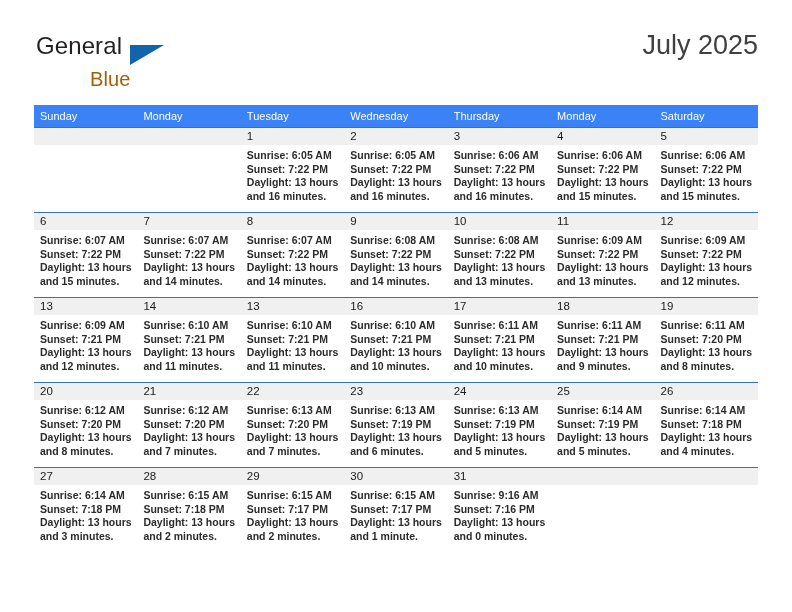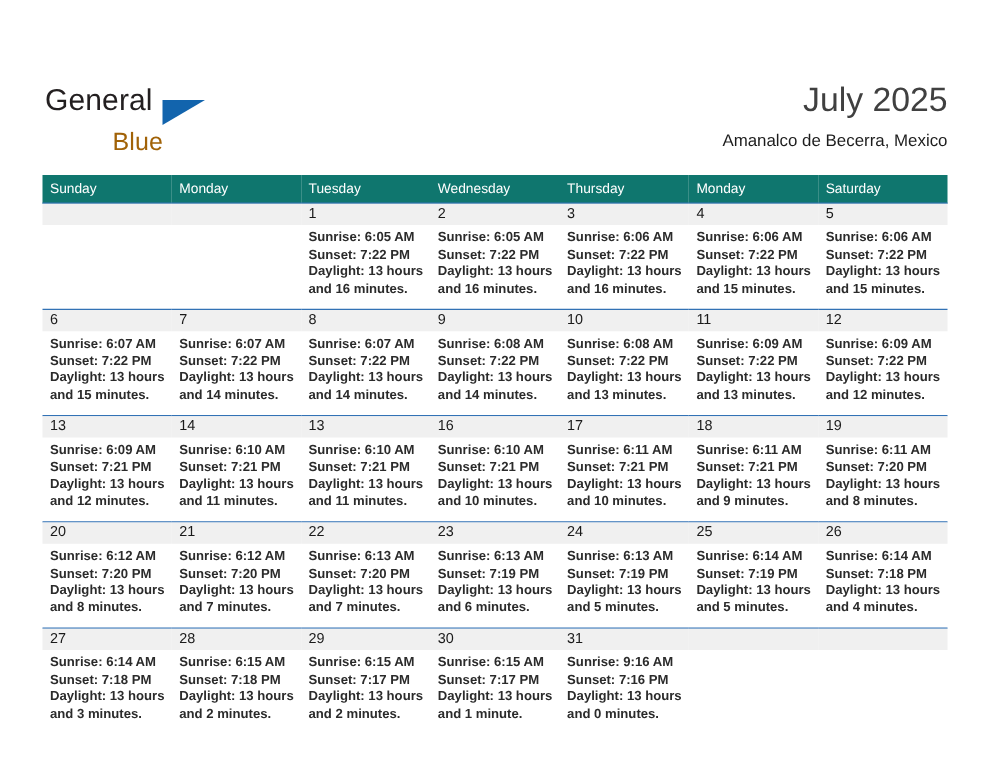--- a/index.html
+++ b/index.html
@@ -13,21 +13,20 @@
     font-family: "Liberation Sans", sans-serif;
     color: #1a1a1a;
     overflow: hidden;
   }
 
   .page {
     position: relative;
     width: 792px;
     height: 562px;
     box-sizing: border-box;
-    margin-top: 35px;
   }
 
   
   .masthead {
     position: absolute;
     left: 34px;
     top: 28px;
     right: 34px;
     height: 66px;
   }
@@ -93,21 +92,21 @@
   .calendar {
     position: absolute;
     left: 34px;
     top: 105px;
     width: 724px;
     border-collapse: collapse;
     table-layout: fixed;
   }
 
   .calendar th {
-    background: #0f766e;
+    background: #3b82f6;
     color: #ffffff;
     font-size: 11px;
     font-weight: normal;
     text-align: left;
     padding: 5px 0 5px 6px;
     height: 11px;
     font-family: "Liberation Sans", sans-serif;
   }
 
   .calendar td {
@@ -158,21 +157,20 @@
   <div class="masthead">
 
     <div class="brand">
       <span class="brand-general">General</span>
       <span class="brand-triangle"></span>
       <span class="brand-blue">Blue</span>
     </div>
 
     <div class="title-block">
       <div class="cal-title">July 2025</div>
-      <div class="cal-subtitle">Amanalco de Becerra, Mexico</div>
     </div>
 
   </div>
 
   <table class="calendar">
     <thead>
       <tr>
         <th>Sunday</th>
         <th>Monday</th>
         <th>Tuesday</th>

